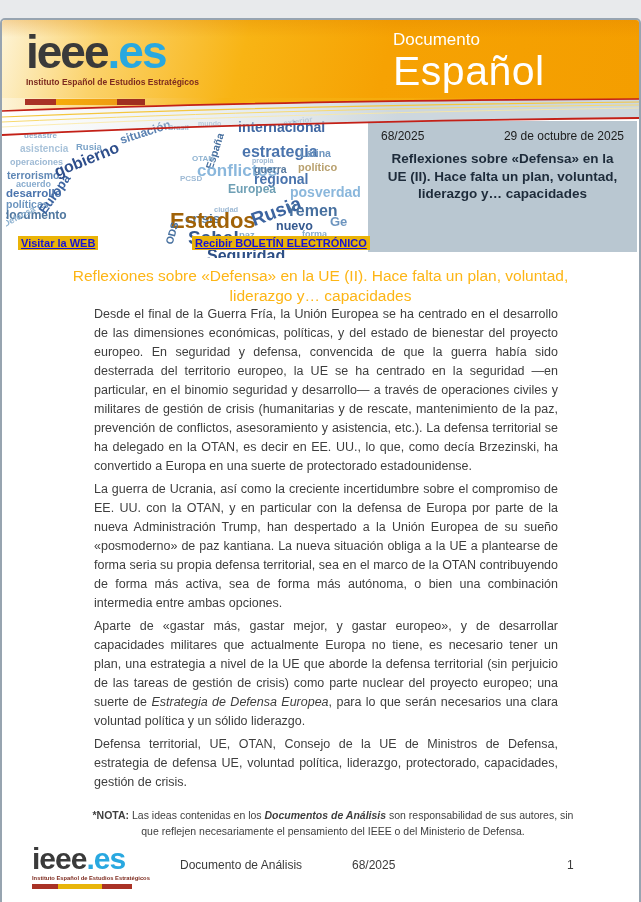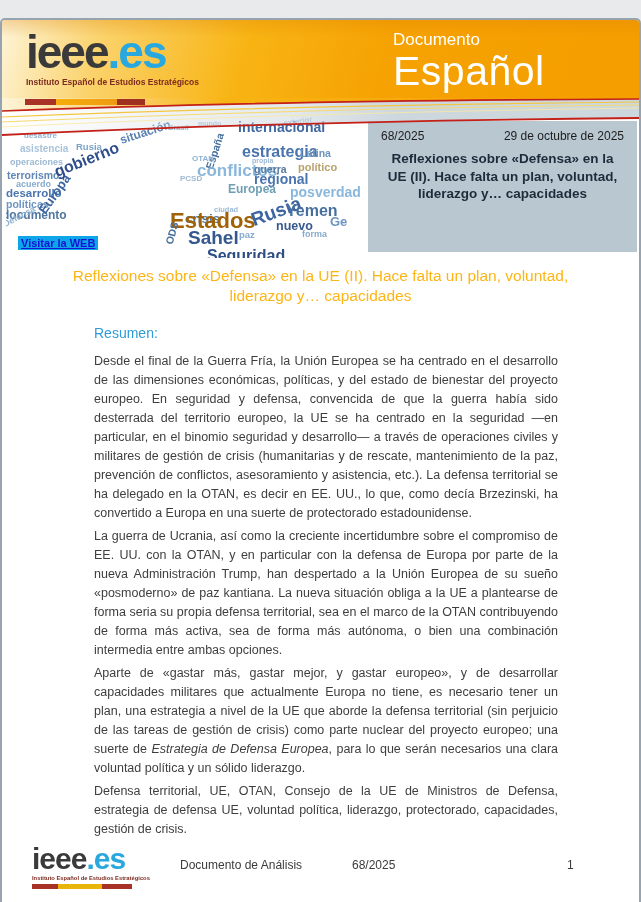--- a/index.html
+++ b/index.html
@@ -33,21 +33,21 @@
   .meta-row{display:flex;justify-content:space-between;font-size:12px;color:#1d1d1d;}
   .meta-author{text-align:center;font-style:italic;font-size:11px;color:#4a6b85;margin-top:11px;}
   .meta-title{text-align:center;font-weight:700;font-size:13.5px;line-height:17.5px;
     color:var(--navy,#1d2b3a);margin-top:7px;padding:0 6px;}
 
   
   .curves{position:absolute;left:0;top:74px;width:100%;height:64px;z-index:3;pointer-events:none;}
 
   
   .hlink{position:absolute;z-index:5;font-size:11px;font-weight:700;color:var(--link_blue,#1512d6);
-    text-decoration:underline;background:#0ea5e9;padding:1px 3px;cursor:pointer;}
+    text-decoration:underline;background:#eab308;padding:1px 3px;cursor:pointer;}
   .hlink.web{left:16px;top:216px;}
   .hlink.boletin{left:190px;top:216px;}
 
   
   .article{position:absolute;left:0;top:242px;right:0;z-index:2;}
   .art-title{margin:4px 60px 0;font-size:15.5px;font-weight:400;line-height:19.5px;
     text-align:center;color:var(--accent_orange,#fdb515);}
   .art-body{margin:0 81px 0 92px;}
   .art-body h2{font-size:14px;font-weight:400;color:var(--accent_blue,#2e9bd8);margin:20px 0 11px;}
   .art-body p{font-size:12.5px;line-height:19px;text-align:justify;color:var(--body_text,#3e3e3e);margin:0 0 4px;}
@@ -156,25 +156,25 @@
     <path d="M0,4 L641,4 L641,5 C420,6 180,10 0,17 Z" fill="url(#orangeFade)"></path>
     <path d="M0,17 C180,10 420,6 641,5 L641,24 C430,26 180,32 0,41 Z" fill="url(#fadeGray)"></path>
     <path d="M0,23 C200,15 430,10 641,8" fill="none" stroke="#f4c63e" stroke-width="1.2"></path>
     <path d="M0,28 C200,19 430,13 641,11" fill="none" stroke="#f7d96e" stroke-width="1"></path>
     <path d="M0,33 C200,23 430,17 641,14" fill="none" stroke="#fbe9a0" stroke-width="0.8"></path>
     <path d="M0,17 C180,10 420,6 641,5" fill="none" stroke="#c32017" stroke-width="1.7"></path>
     <path d="M0,41 C180,32 430,26 641,24" fill="none" stroke="#c32017" stroke-width="1.8"></path>
   </svg>
 
   <a class="hlink web">Visitar la WEB</a>
+  <a class="hlink boletin">Recibir BOLETÍN ELECTRÓNICO</a>
 
   <main class="article">
     <h1 class="art-title">Reflexiones sobre «Defensa» en la UE (II). Hace falta un plan, voluntad, liderazgo y… capacidades</h1>
     <div class="art-body">
-      <h2>Resumen:</h2>
       <p>Desde el final de la Guerra Fría, la Unión Europea se ha centrado en el desarrollo de las dimensiones económicas, políticas, y del estado de bienestar del proyecto europeo. En seguridad y defensa, convencida de que la guerra había sido desterrada del territorio europeo, la UE se ha centrado en la seguridad —en particular, en el binomio seguridad y desarrollo— a través de operaciones civiles y militares de gestión de crisis (humanitarias y de rescate, mantenimiento de la paz, prevención de conflictos, asesoramiento y asistencia, etc.). La defensa territorial se ha delegado en la OTAN, es decir en EE. UU., lo que, como decía Brzezinski, ha convertido a Europa en una suerte de protectorado estadounidense.</p>
       <p>La guerra de Ucrania, así como la creciente incertidumbre sobre el compromiso de EE. UU. con la OTAN, y en particular con la defensa de Europa por parte de la nueva Administración Trump, han despertado a la Unión Europea de su sueño «posmoderno» de paz kantiana. La nueva situación obliga a la UE a plantearse de forma seria su propia defensa territorial, sea en el marco de la OTAN contribuyendo de forma más activa, sea de forma más autónoma, o bien una combinación intermedia entre ambas opciones.</p>
       <p><span>Aparte de «gastar más, gastar mejor, y gastar europeo», y de desarrollar capacidades militares que actualmente Europa no tiene, es necesario tener un plan, una estrategia a nivel de la UE que aborde la defensa territorial (sin perjuicio de las tareas de gestión de crisis) como parte nuclear del proyecto europeo; una suerte de </span><i>Estrategia de Defensa Europea</i><span>, para lo que serán necesarios una clara voluntad política y un sólido liderazgo.</span></p>
       <p>Defensa territorial, UE, OTAN, Consejo de la UE de Ministros de Defensa, estrategia de defensa UE, voluntad política, liderazgo, protectorado, capacidades, gestión de crisis.</p>
       <p class="note"><b>*NOTA:</b><span> Las ideas contenidas en los </span><b><i>Documentos de Análisis</i></b><span> son responsabilidad de sus autores, sin que reflejen necesariamente el pensamiento del IEEE o del Ministerio de Defensa.</span></p>
     </div>
   </main>
 
   <footer class="pfooter">
     <div class="flogo">

